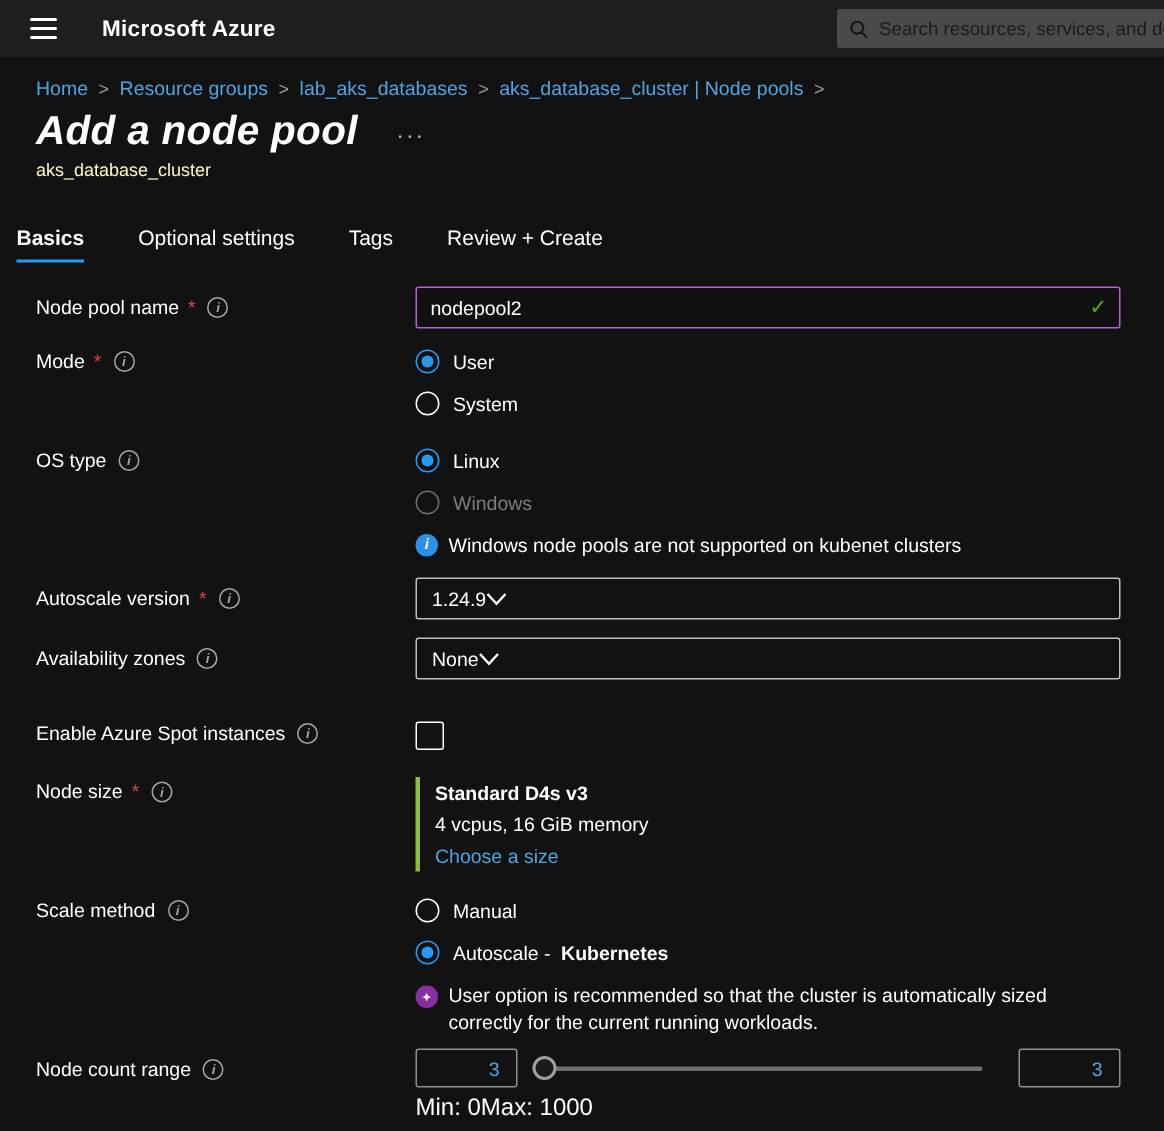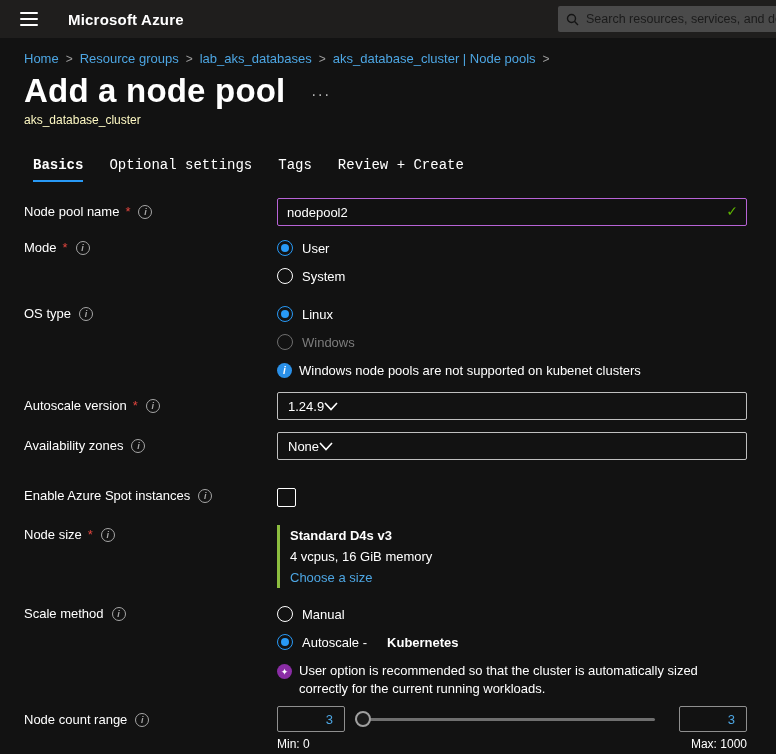--- a/index.html
+++ b/index.html
@@ -28,25 +28,25 @@
     background:transparent; border:none; outline:none; width:100%;
     font-family:"Liberation Sans", sans-serif; font-size:12.5px; color:#141414;
   }
   .searchbox input::placeholder { color:#1b1b1b; opacity:1; }
   
   .breadcrumb { padding:13px 24px 0; font-size:13px; white-space:nowrap; }
   .breadcrumb a { color:#4da6e3; text-decoration:none; cursor:pointer; }
   .crumb-sep { color:#9d9d9d; margin:0 7px; font-size:12px; }
   
   .page-title-row { padding:6px 24px 0; display:flex; align-items:center; }
-  .page-title { font-size:33px; font-weight:bold; letter-spacing:.2px; }
+  .page-title { font-size:27px; font-weight:bold; letter-spacing:.2px;font-style:italic; }
   .title-ellipsis { color:#b3b3b3; margin-left:26px; font-size:16px; letter-spacing:2px; }
   .page-subtitle { padding:3px 24px 0; color:#fef9c3; font-size:12px; }
   
-  .tabs { display:flex; gap:26px; padding:30px 33px 0;font-family:Liberation Mono, monospace; }
+  .tabs { display:flex; gap:36px; padding:30px 11px 0; }
   .tab { font-size:14px; padding-bottom:7px; cursor:pointer; border-bottom:2px solid transparent; }
   .tab.active { font-weight:bold; border-bottom:2px solid #2899f5; }
   
   .form { padding:16px 29px 0 24px; }
   .form-row { display:flex; }
   .form-label {
     width:253px; flex-shrink:0; font-size:13px; padding-top:6px;
     display:flex; align-items:flex-start; gap:5px;
   }
   .form-label.tight { padding-top:2px; }
@@ -117,26 +117,26 @@
     background:transparent; color:#4da6e3; font-size:13px; text-align:right;
     padding:0 11px 0 4px; display:flex; align-items:center; justify-content:flex-end;
     flex-shrink:0;
   }
   .slider { flex:1; height:16px; margin:0 24px 0 10px; position:relative; display:flex; align-items:center; }
   .slider-track { height:3px; background:#6f6f6f; border-radius:2px; width:100%; }
   .slider-handle {
     position:absolute; left:0; top:0; width:16px; height:16px; border-radius:50%;
     background:#1b1b1b; border:2px solid #a0a0a0; cursor:grab;
   }
-  .range-hints { display:flex; justify-content:space-between; margin-top:5px; font-size:12px; }
+  .range-hints { display:flex; justify-content:flex-start; margin-top:5px; font-size:16px; }
   
   .mb12 { margin-bottom:12px; } .mb14 { margin-bottom:26px; }
   .mb16 { margin-bottom:16px; } .mb18 { margin-bottom:18px; }
   .mb8 { margin-bottom:8px; }
-  .autoscale-label { display:flex; gap:20px; }
+  .autoscale-label { display:flex; gap:7px; }
 </style>
 </head>
 <body>
 
 <div class="topbar">
   <div class="hamburger">
     <span></span>
       <span></span>
       <span></span>
   </div>

